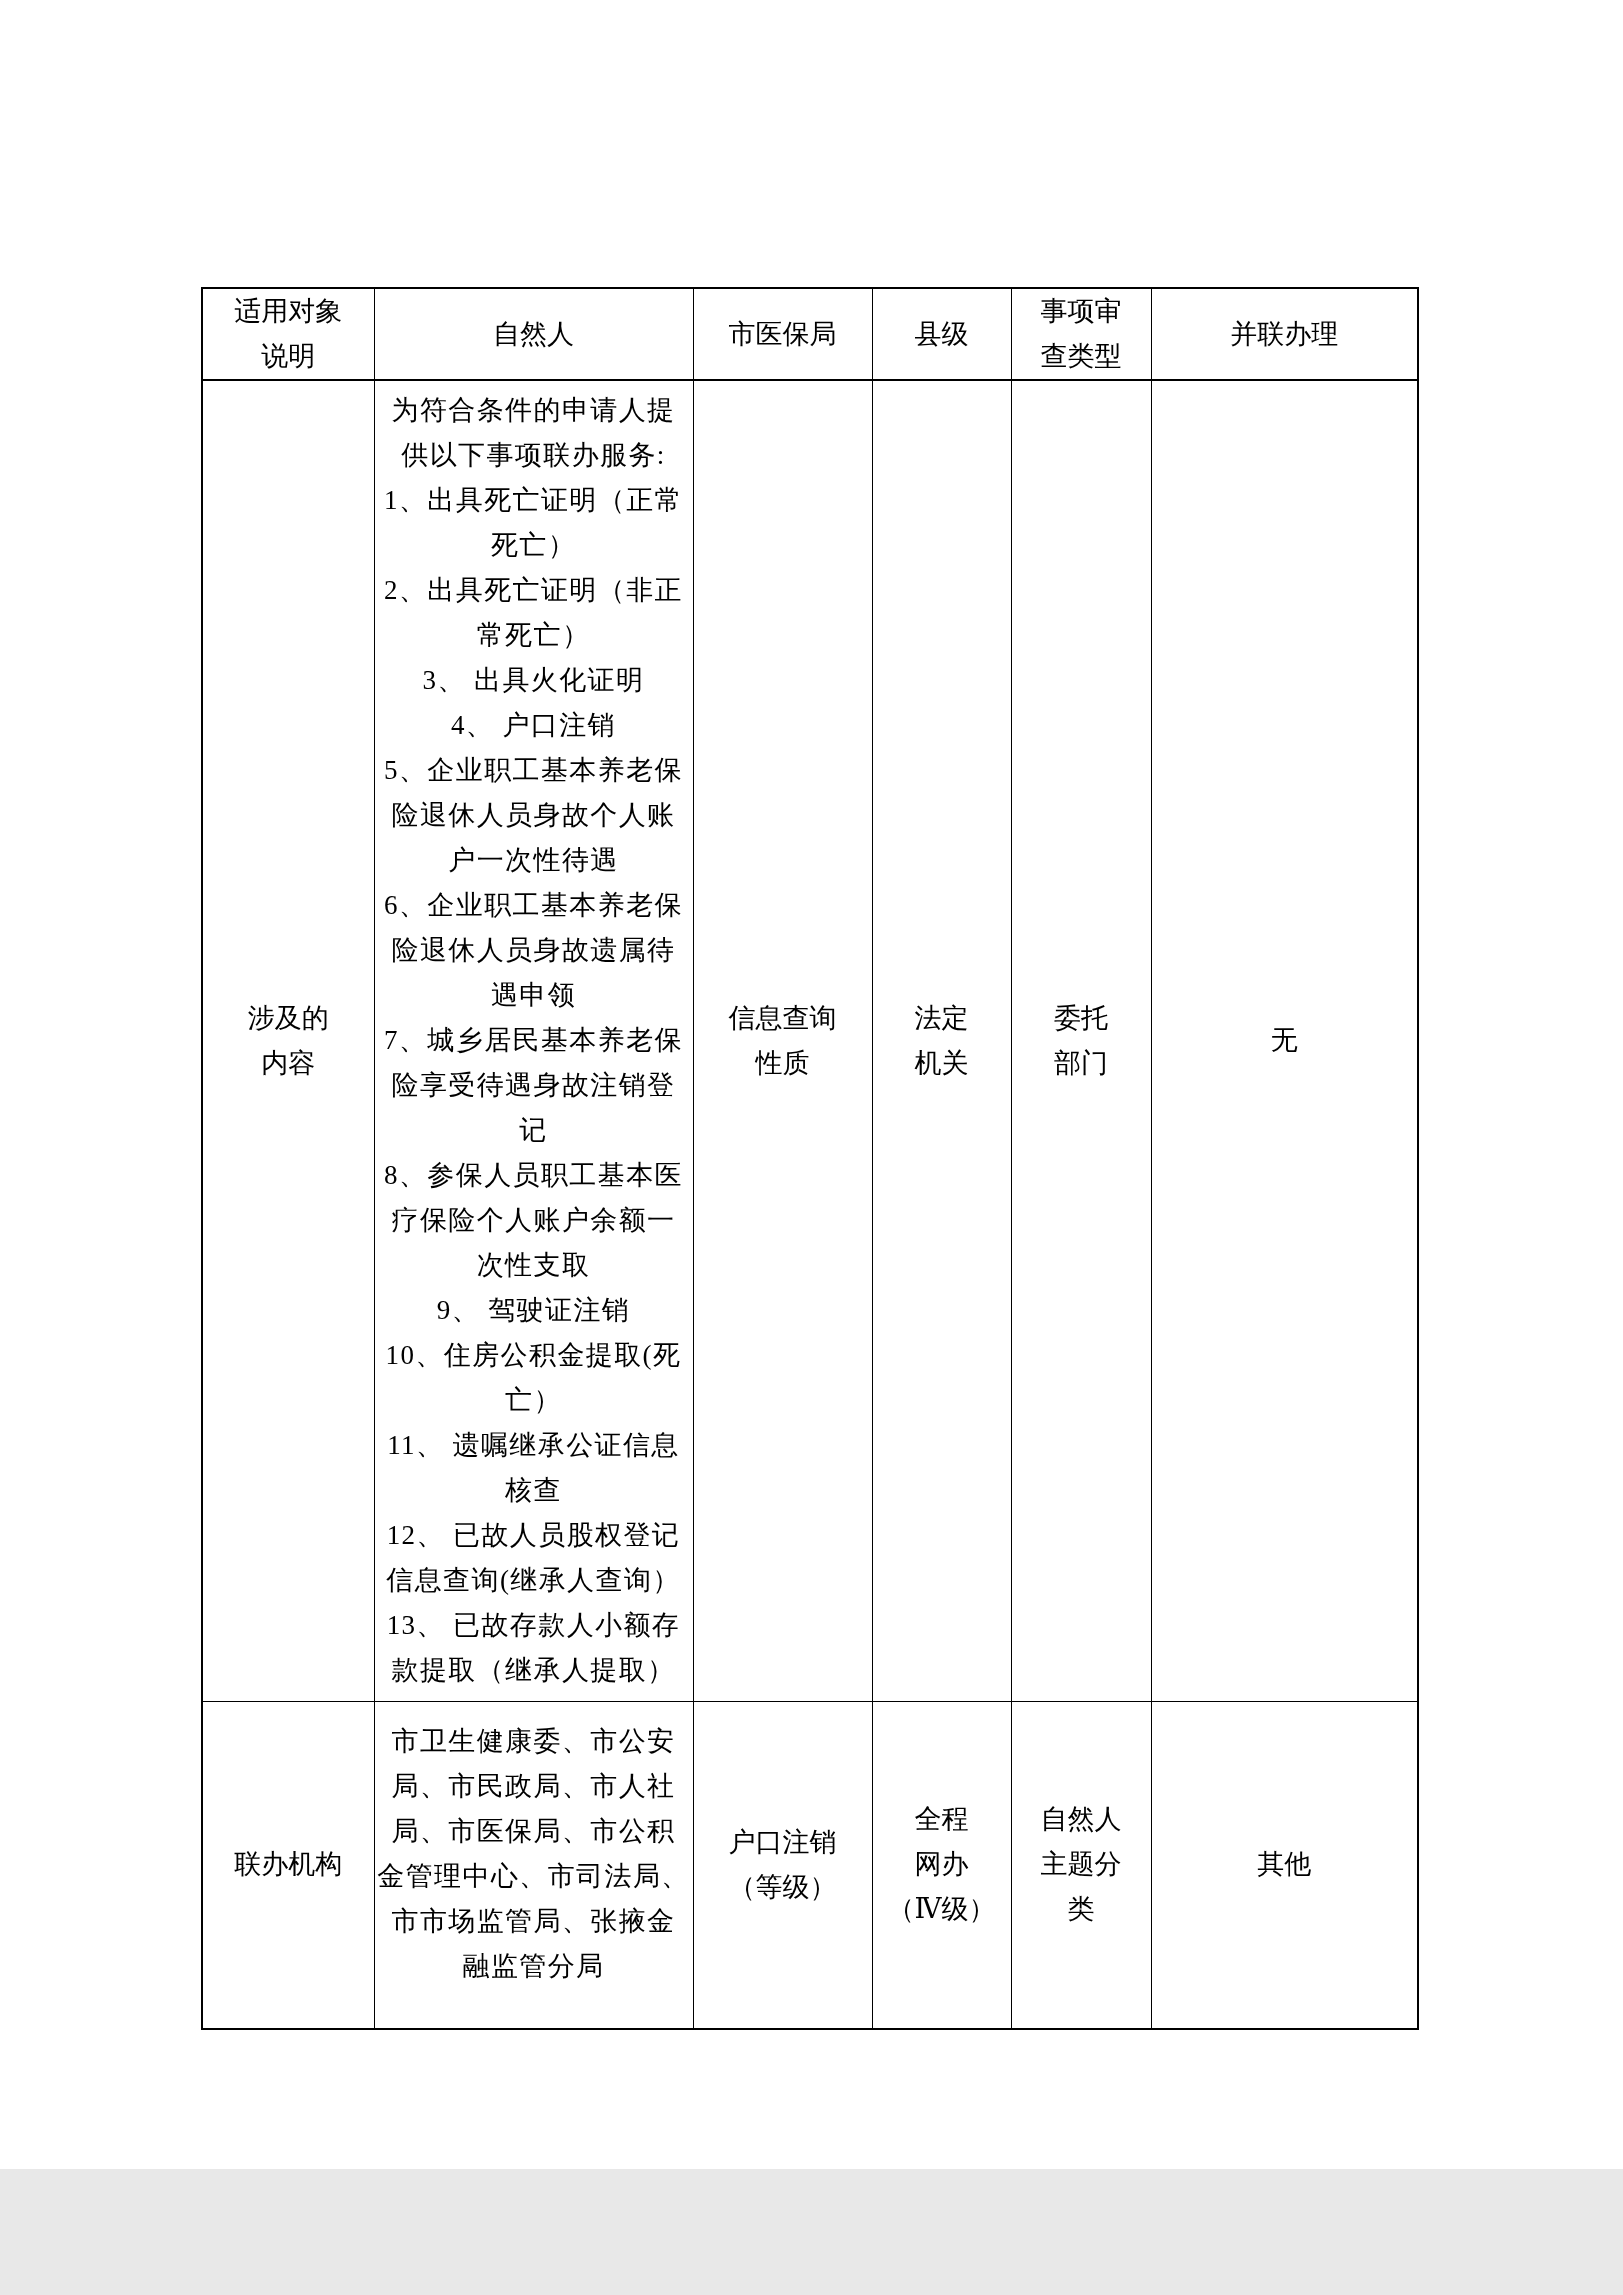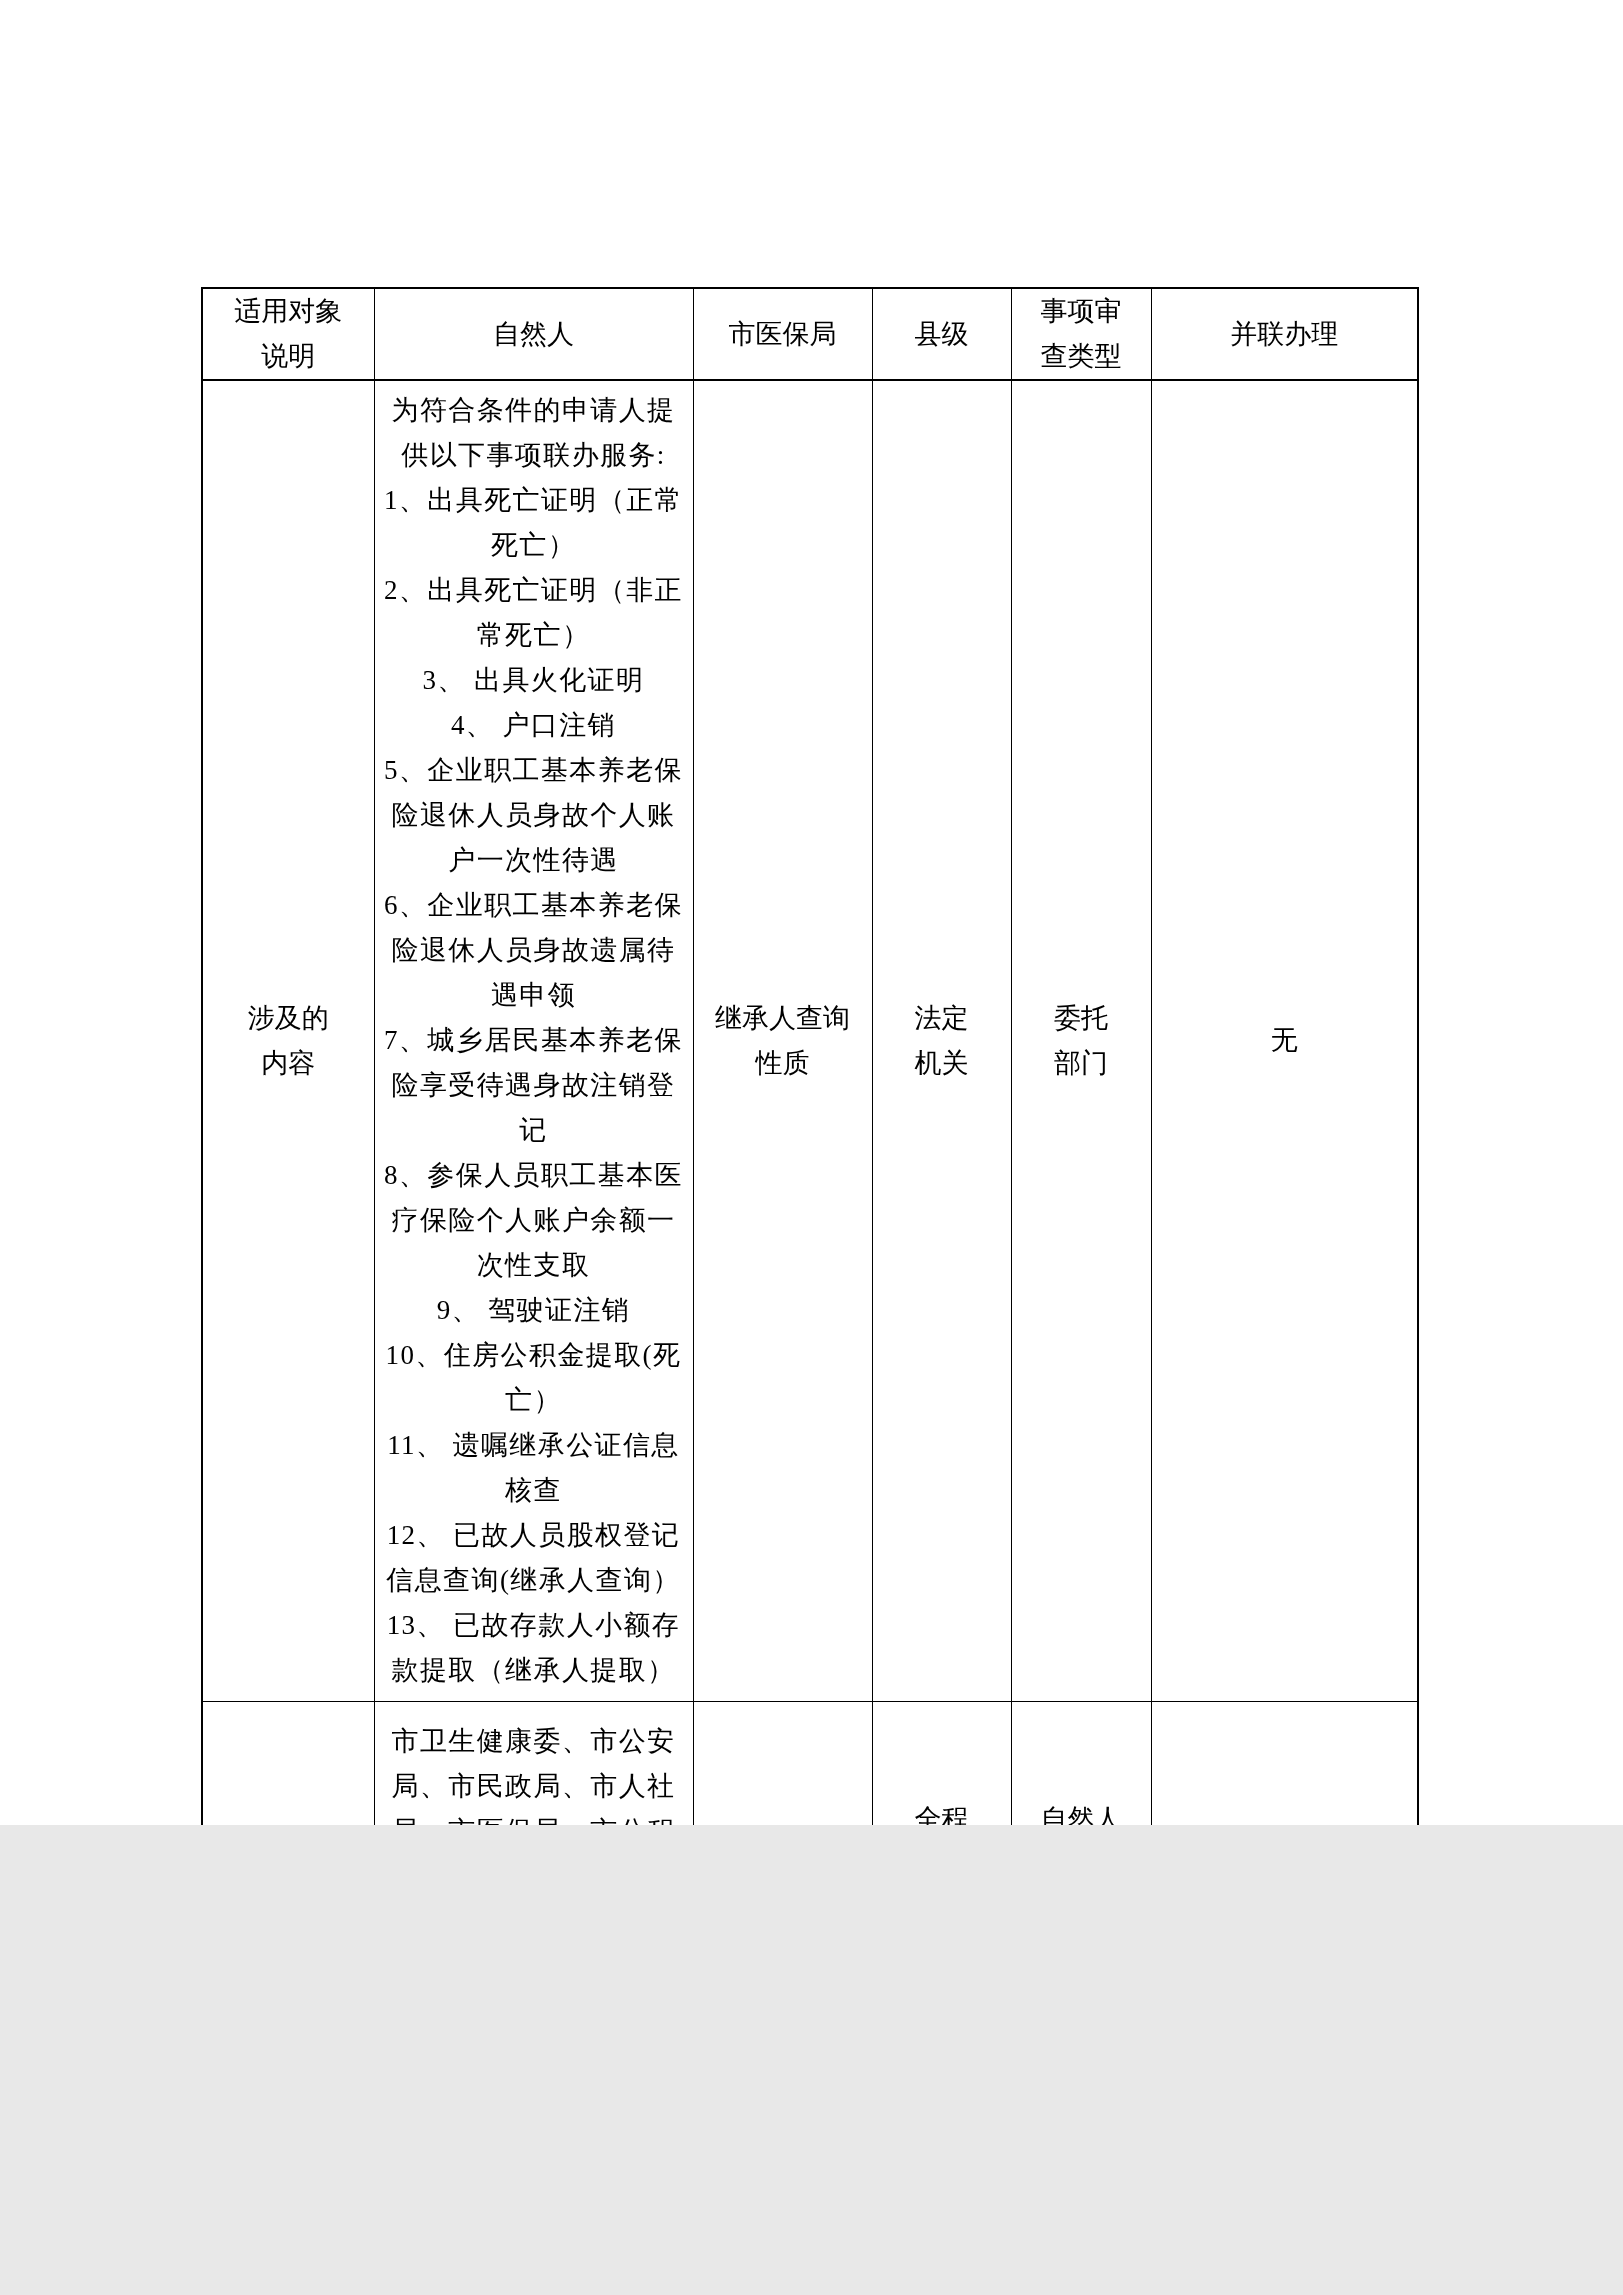--- a/index.html
+++ b/index.html
@@ -3,21 +3,21 @@
 <meta charset="utf-8">
 <style>
   html, body {
     margin: 0;
     padding: 0;
     background: #e8e8e8;
   }
   .page {
     position: relative;
     width: 1623px;
-    height: 1825px;
+    height: 2169px;
     background: #ffffff;
     font-family: "Liberation Serif", "DejaVu Serif", serif;
     color: #000000;
     overflow: hidden;
   }
   table.doc-table {
     position: absolute;
     left: 201px;
     top: 287px;
     width: 1217px;
@@ -100,21 +100,21 @@
 次性支取
 9、 驾驶证注销
 10、住房公积金提取(死
 亡）
 11、 遗嘱继承公证信息
 核查
 12、 已故人员股权登记
 信息查询(继承人查询）
 13、 已故存款人小额存
 款提取（继承人提取）</td>
-        <td>继承人查询
+        <td>信息查询
 性质</td>
         <td>法定
 机关</td>
         <td>委托
 部门</td>
         <td>无</td>
       </tr>
       <tr style="height:328px">
         <td>联办机构</td>
         <td class="content top">市卫生健康委、市公安

